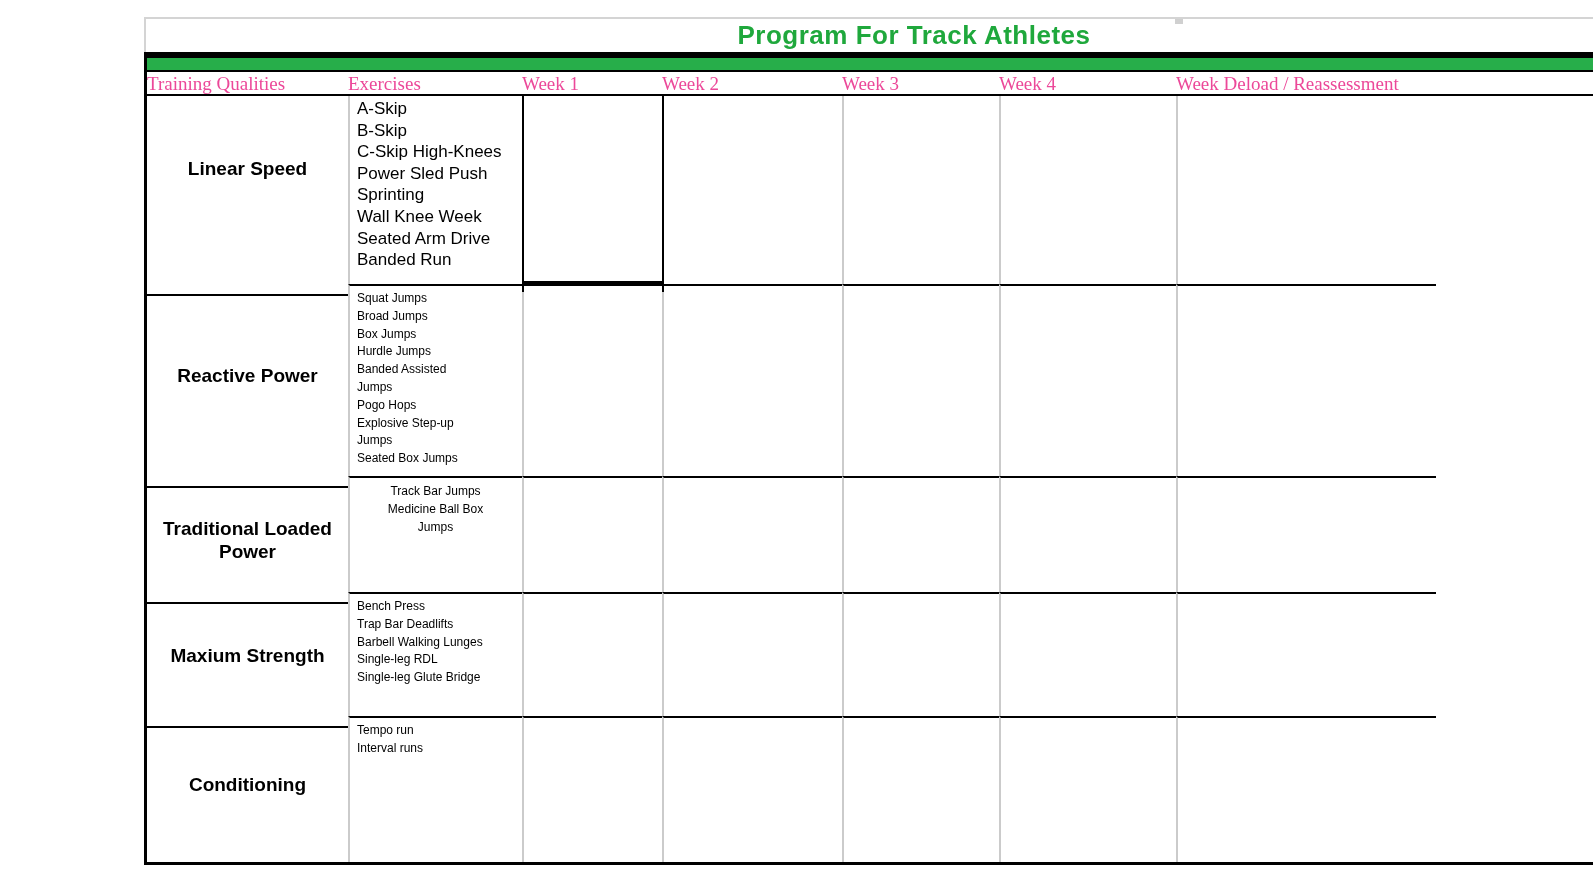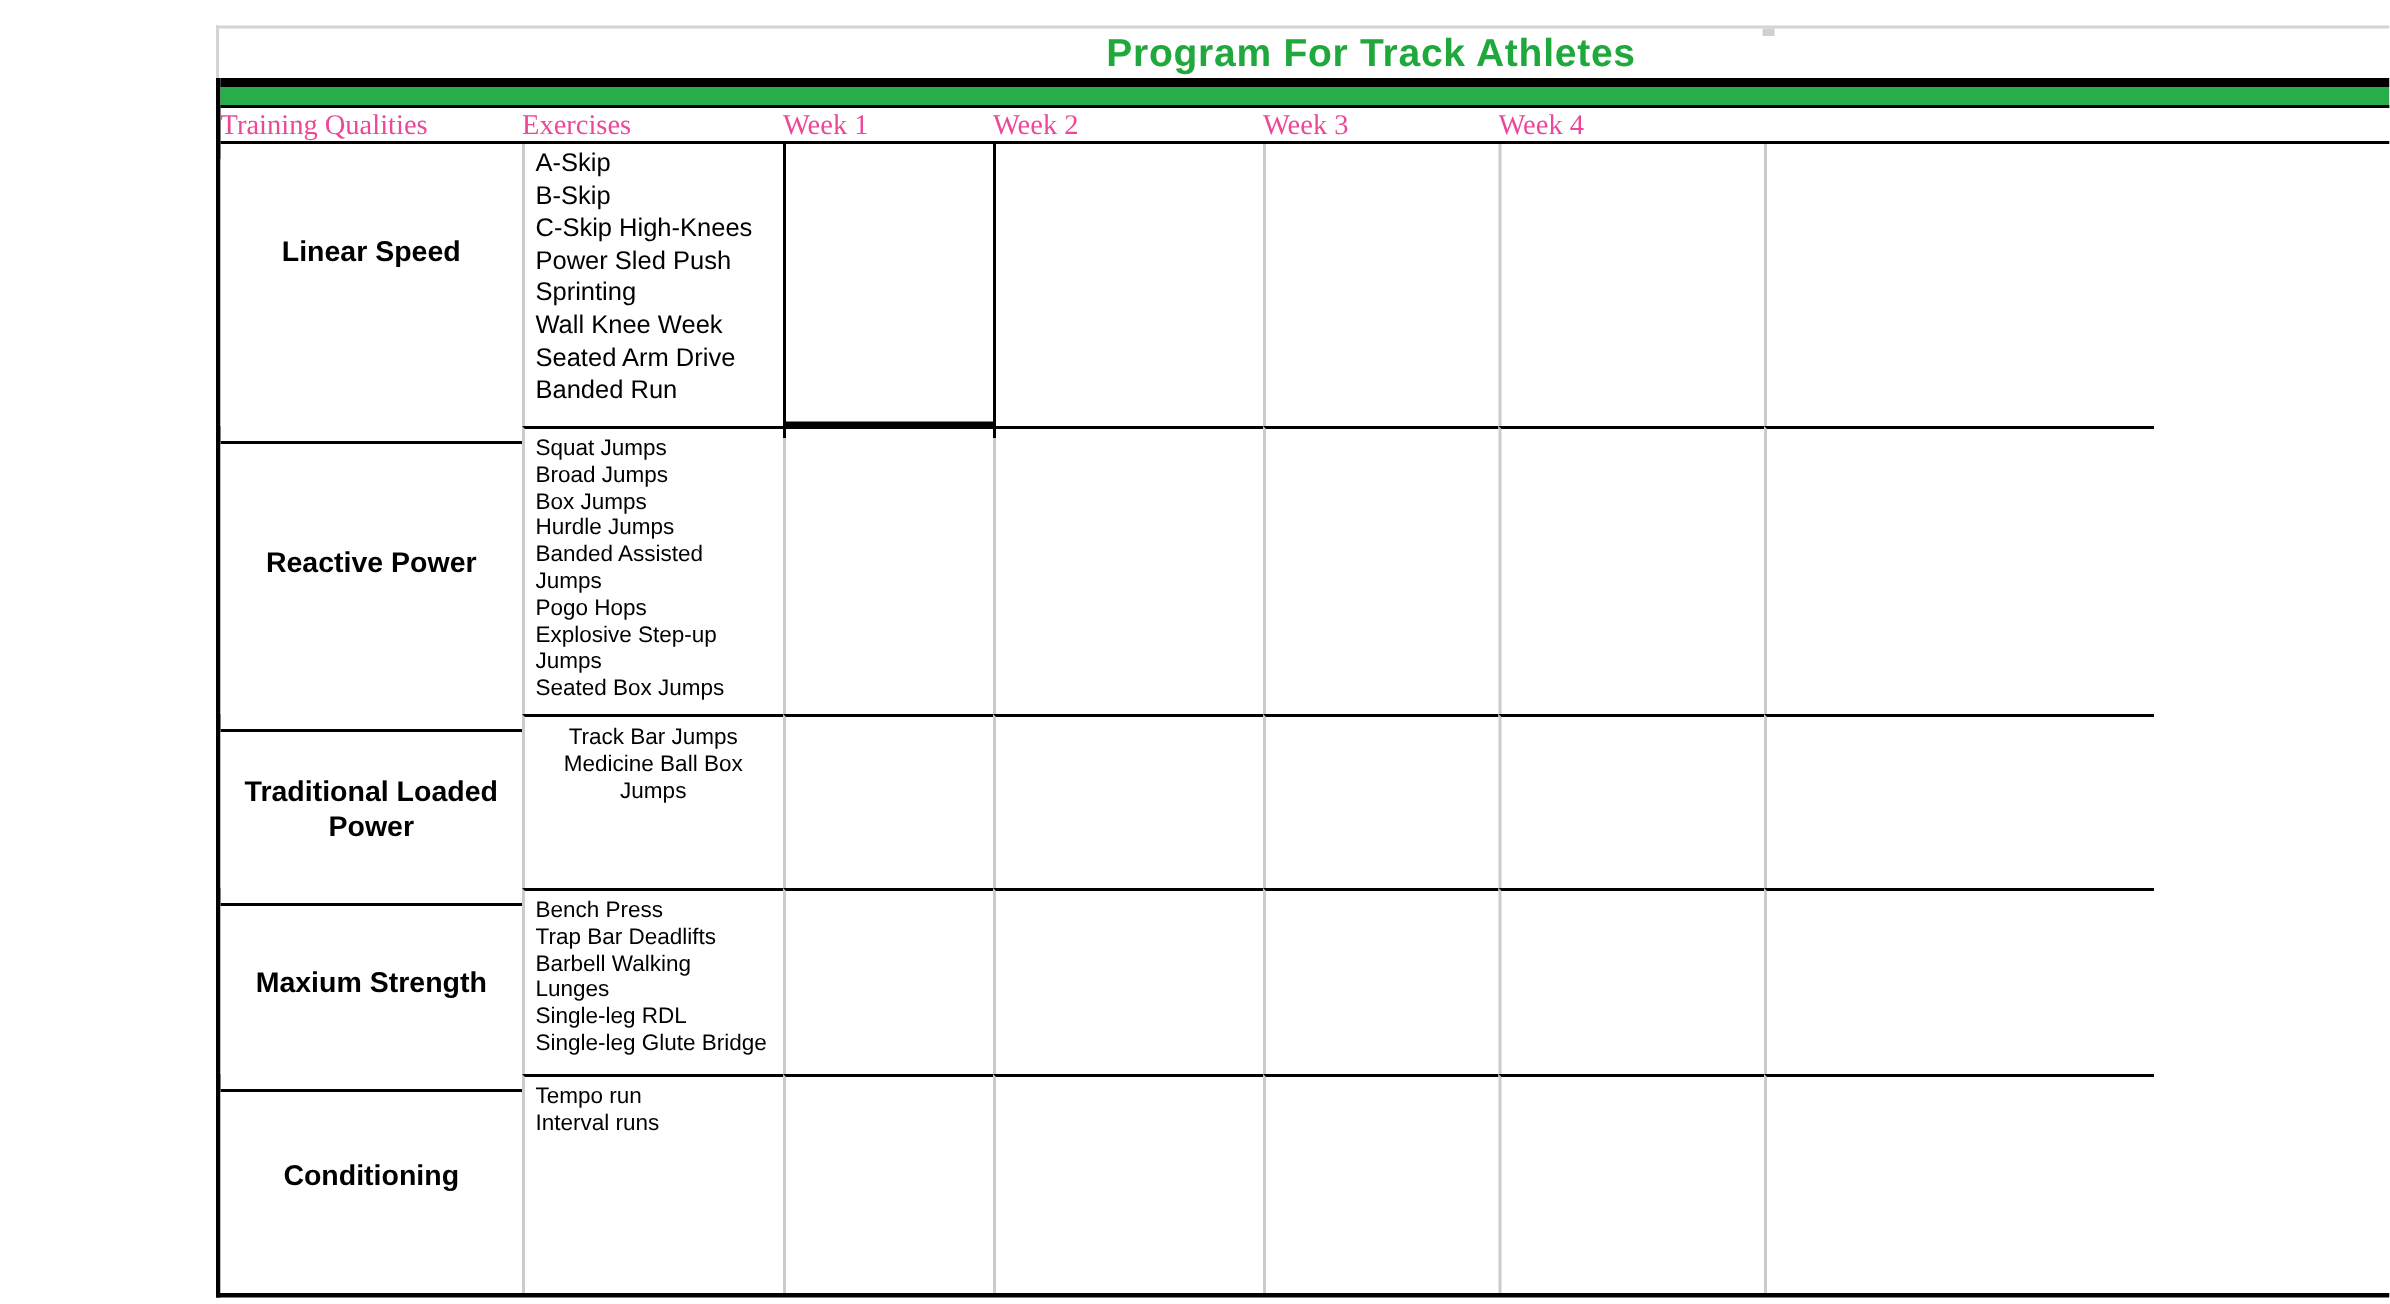--- a/index.html
+++ b/index.html
@@ -33,21 +33,21 @@
   .r0.c1{border-left:2px solid #000;}
 
   .qcell{display:flex;align-items:center;justify-content:center;text-align:center;margin-top:10px;}
   .qlabel{font-weight:bold;font-size:19px;line-height:23px;padding:0 4px;}
   .r0.qcell{padding-bottom:54px;}
   .r1.qcell{padding-bottom:22px;}
   .r3.qcell{padding-bottom:10px;}
   .r4.qcell{padding-bottom:22px;}
 
   .ecell{padding:4px 8px 0 7px;}
-  .ecell .ex{white-space:pre-line;font-size:15px;line-height:17.8px;}
+  .ecell .ex{white-space:pre-line;font-size:12px;line-height:17.8px;}
   .r0.ecell{padding-top:2px;}
   .r0.ecell .ex{font-size:17px;line-height:21.6px;}
   .ecell.center{text-align:center;padding-top:5px;}
 
   
   .w1-bottom{position:absolute;left:375px;top:185px;width:142px;height:3px;background:#000;}
   .tick{position:absolute;top:188px;width:2px;height:8px;background:#000;}
   .tick.t-left{left:375px;}
   .tick.t-right{left:515px;}
 </style>
@@ -66,20 +66,21 @@
       <div class="bar-black" style="background: rgb(0, 0, 0);"></div>
       <div class="bar-green" style="background: rgb(39, 174, 74);"></div>
 
       <div class="grid header-grid">
         <div class="hcell">Training Qualities</div>
         <div class="hcell">Exercises</div>
         <div class="hcell">Week 1</div>
         <div class="hcell">Week 2</div>
         <div class="hcell">Week 3</div>
         <div class="hcell">Week 4</div>
+        <div class="hcell">Week Deload / Reassessment</div>
       </div>
 
       <div class="grid body-grid" id="body-grid">
         <div class="w1-bottom"></div>
         <div class="tick t-left"></div>
         <div class="tick t-right"></div>
       <div class="cell qcell r0">
             <span class="qlabel">Linear Speed</span>
           </div>
           <div class="cell ecell r0">

